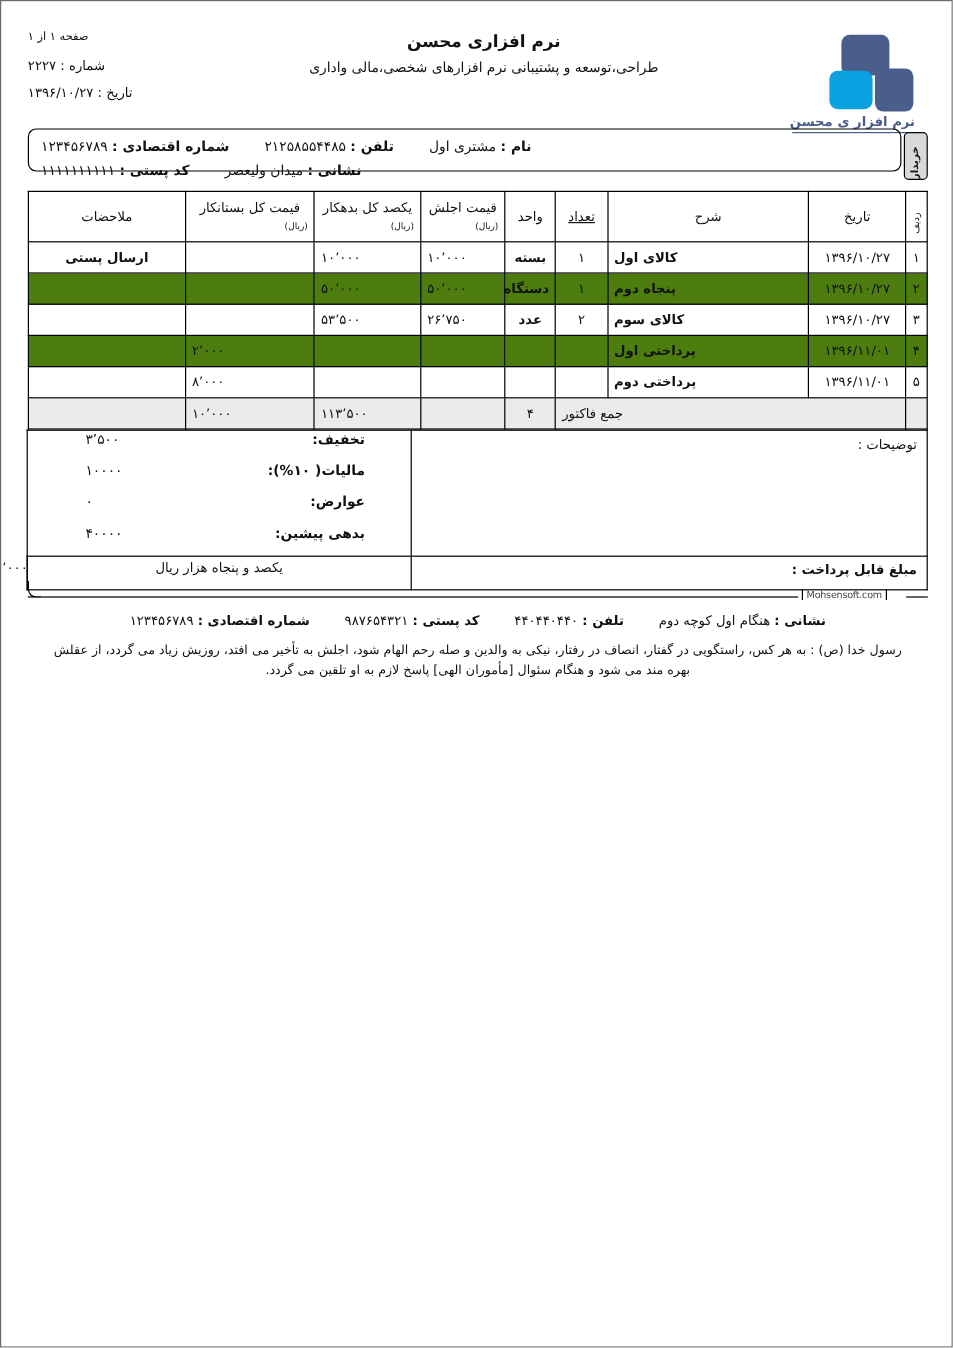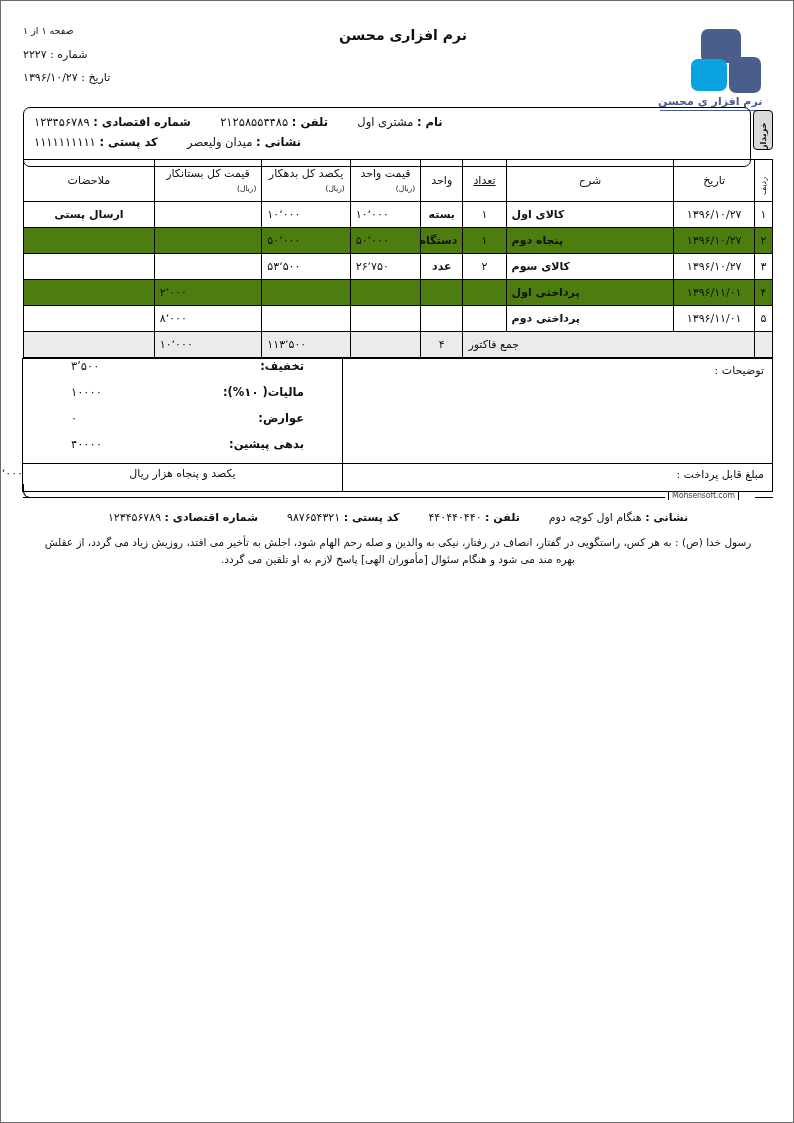--- a/index.html
+++ b/index.html
@@ -119,21 +119,21 @@
   .buyer-wrap {
     position: relative;
     margin-top: 4px;
     height: 46px;
   }
   .buyer-box {
     position: absolute;
     right: 22px;
     left: 0;
     top: 0;
-    height: 60px;
+    height: 36px;
     border: 1.6px solid #000;
     border-radius: 7px;
     box-sizing: border-box;
     padding: 4px 12px 0 10px;
   }
   .buyer-tab {
     position: absolute;
     right: 0;
     top: 3px;
     width: 20px;
@@ -277,20 +277,21 @@
     text-align: left;
     padding-left: 48px;
     width: 50%;
   }
   td.payable-label {
     text-align: right;
     height: 28px;
     padding: 4px 8px 0 0;
     font-size: 11.5px;
     width: 430px;
+    font-weight: bold;
   }
   td.payable-words {
     height: 28px;
     text-align: center;
     font-size: 13px;
     padding-top: 3px;
     width: 210px;
     border-right-width: 2px;
   }
   td.payable-num {
@@ -374,20 +375,21 @@
       <div class="logo-block">
         <div class="logo-sq sq-top"></div>
         <div class="logo-sq sq-right"></div>
         <div class="logo-sq sq-cyan"></div>
         <div class="logo-underline"></div>
         <div class="logo-text">نرم افزار ی محسن</div>
       </div>
 
       <div class="title-block">
         <div class="company-name">نرم افزاری محسن</div>
+        <div class="company-desc">طراحی،توسعه و پشتیبانی نرم افزارهای شخصی،مالی واداری</div>
       </div>
 
       <div class="meta-block">
         <div class="meta-line">صفحه ۱ از ۱</div>
         <div class="meta-line">شماره : ۲۲۲۷</div>
         <div class="meta-line">تاریخ : ۱۳۹۶/۱۰/۲۷</div>
       </div>
     </div>
 
     <div class="buyer-wrap">
@@ -419,21 +421,21 @@
       <thead>
         <tr>
           <th class="c-row vertical-head">
             <span>ردیف</span>
           </th>
           <th class="c-date">تاریخ</th>
           <th class="c-desc">شرح</th>
           <th class="c-qty">تعداد</th>
           <th class="c-unit">واحد</th>
           <th class="c-price">
-            <span>قیمت واحد</span>
+            <span>قیمت اجلش</span>
             <span class="unit-note">(ریال)</span>
           </th>
           <th class="c-deb">
             <span>یکصد کل بدهکار</span>
             <span class="unit-note">(ریال)</span>
           </th>
           <th class="c-cred">
             <span>قیمت کل بستانکار</span>
             <span class="unit-note">(ریال)</span>
           </th>

